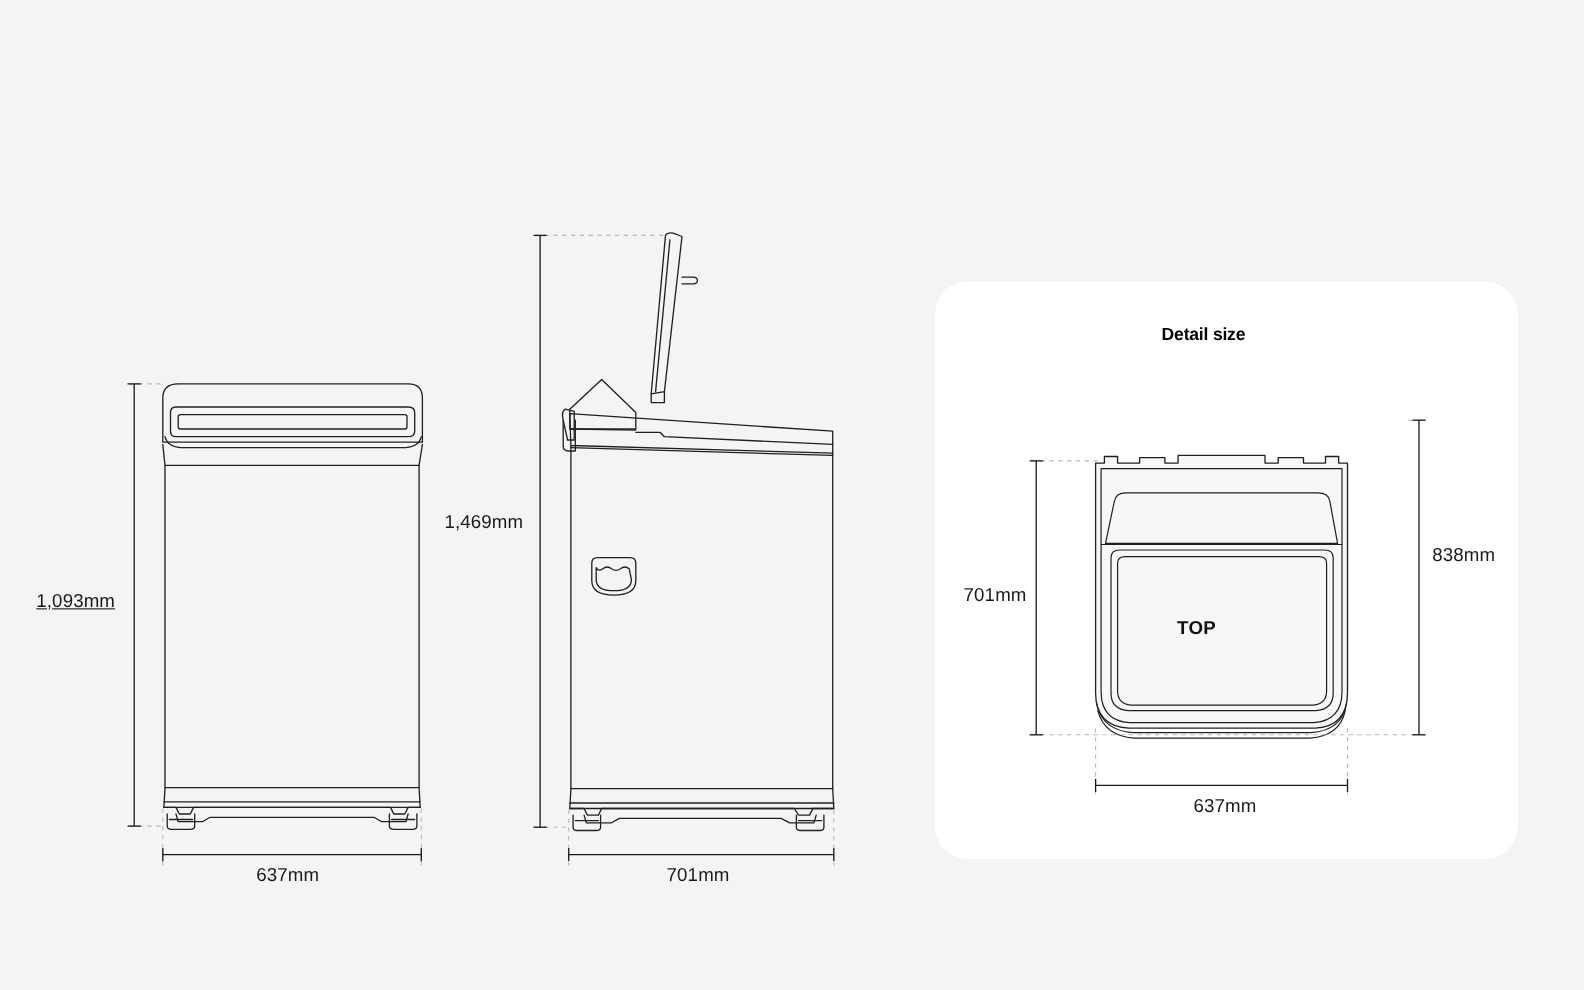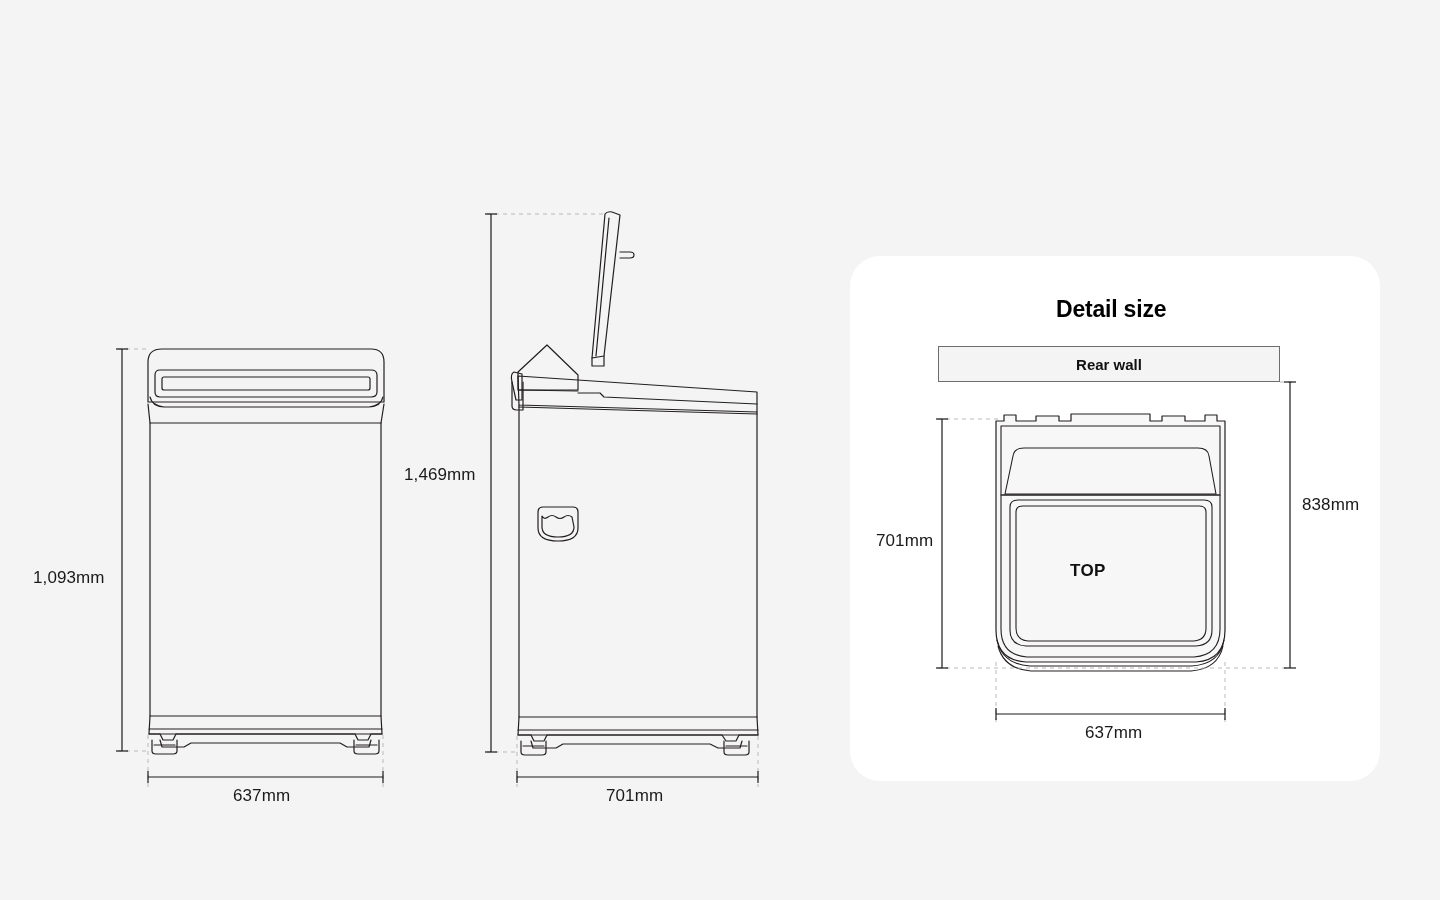--- a/index.html
+++ b/index.html
@@ -31,21 +31,21 @@
     position: absolute;
     font-family: "Liberation Sans", sans-serif;
     font-size: 17px;
     color: #1a1a1a;
     white-space: nowrap;
     letter-spacing: 0.1px;
   }
   .panel-title {
     position: absolute;
     font-family: "Liberation Sans", sans-serif;
-    font-size: 23px;
+    font-size: 16px;
     font-weight: bold;
     color: #000;
     white-space: nowrap;
     letter-spacing: -0.2px;
   }
   .top-label {
     position: absolute;
     font-family: "Liberation Sans", sans-serif;
     font-size: 17px;
     font-weight: bold;
@@ -116,21 +116,21 @@
       <line x1="116" y1="751" x2="128" y2="751"></line>
     </g>
 
     <g stroke="#1a1a1a" stroke-width="1.2" fill="none">
       <line x1="148" y1="777" x2="383" y2="777"></line>
       <line x1="148" y1="771" x2="148" y2="783"></line>
       <line x1="383" y1="771" x2="383" y2="783"></line>
     </g>
   </svg>
 
-  <div class="dim-label" style="left:33px; top:568px;">1,093mm</div>
+  <div class="dim-label" style="left:33px; top:537px;text-decoration:underline;">1,093mm</div>
   <div class="dim-label" style="left:233px; top:786px;">637mm</div>
 
   <svg class="layer" viewBox="0 0 1440 900" xmlns="http://www.w3.org/2000/svg">
     <g fill="none" stroke="#231f20" stroke-width="1.2" stroke-linejoin="round" stroke-linecap="round">
 
       <path d="M605 214 Q607 211 612 212 L620 215 L604 356 L592 358 Z"></path>
 
       <path d="M609 218 L596 356"></path>
 
       <path d="M620 252 L630 252 Q634 252 634 255 Q634 258 630 258 L620 258"></path>
@@ -189,23 +189,20 @@
     </g>
   </svg>
 
   <div class="dim-label" style="left:404px; top:465px;">1,469mm</div>
   <div class="dim-label" style="left:606px; top:786px;">701mm</div>
 
   <div class="detail-card" style="left:850px; top:256px; width:530px; height:525px;"></div>
 
   <div class="panel-title" style="left:1056px; top:296px;">Detail size</div>
 
-  <div class="rear-wall-box" style="left:938px; top:346px; width:342px; height:36px;">
-    <span style="font-family:'Liberation Sans',sans-serif;font-size:15px;font-weight:bold;color:#111;">Rear wall</span>
-  </div>
 
   <svg class="layer" viewBox="0 0 1440 900" xmlns="http://www.w3.org/2000/svg">
 
     <g fill="#f7f7f7" stroke="#231f20" stroke-width="1.2" stroke-linejoin="round" stroke-linecap="round">
 
       <path d="M996 421
                L1004 421 L1004 415 L1016 415 L1016 421
                L1036 421 L1036 416 L1059 416 L1059 421
                L1071 421 L1071 414 L1150 414 L1150 421
                L1162 421 L1162 416 L1185 416 L1185 421

